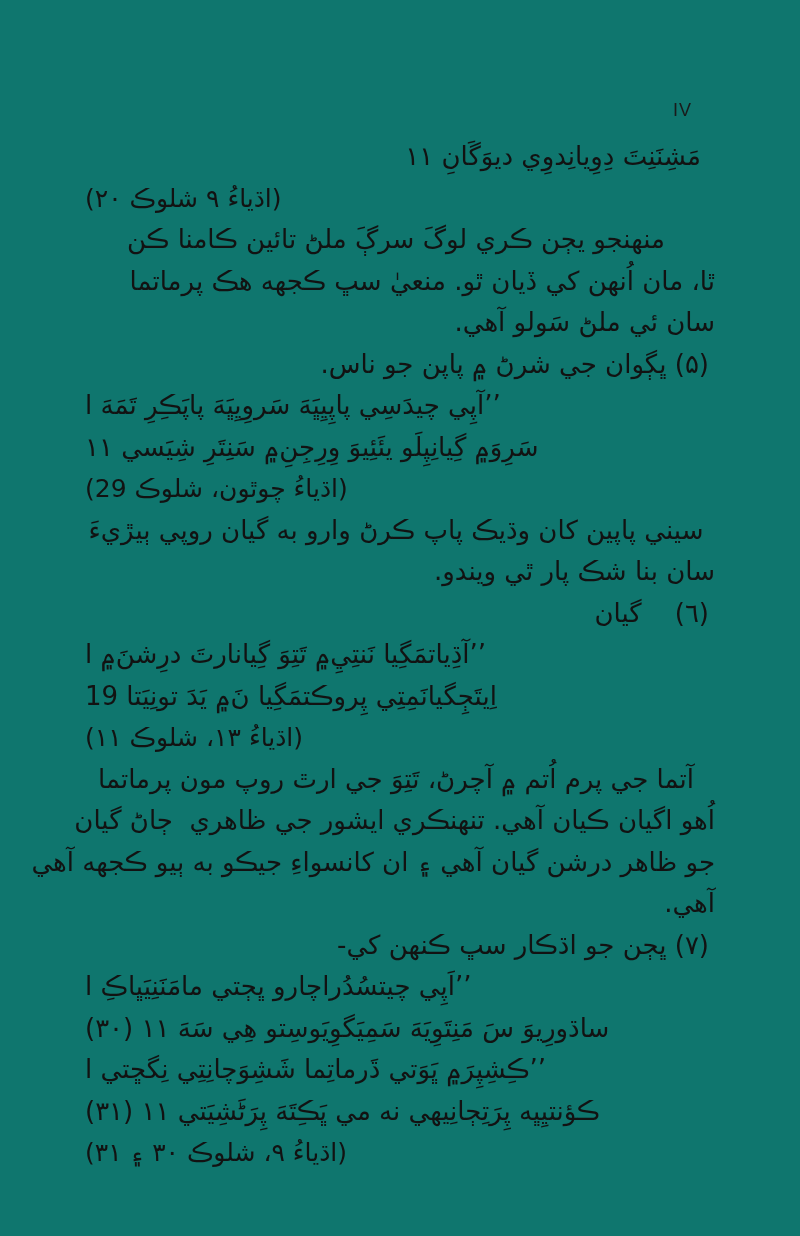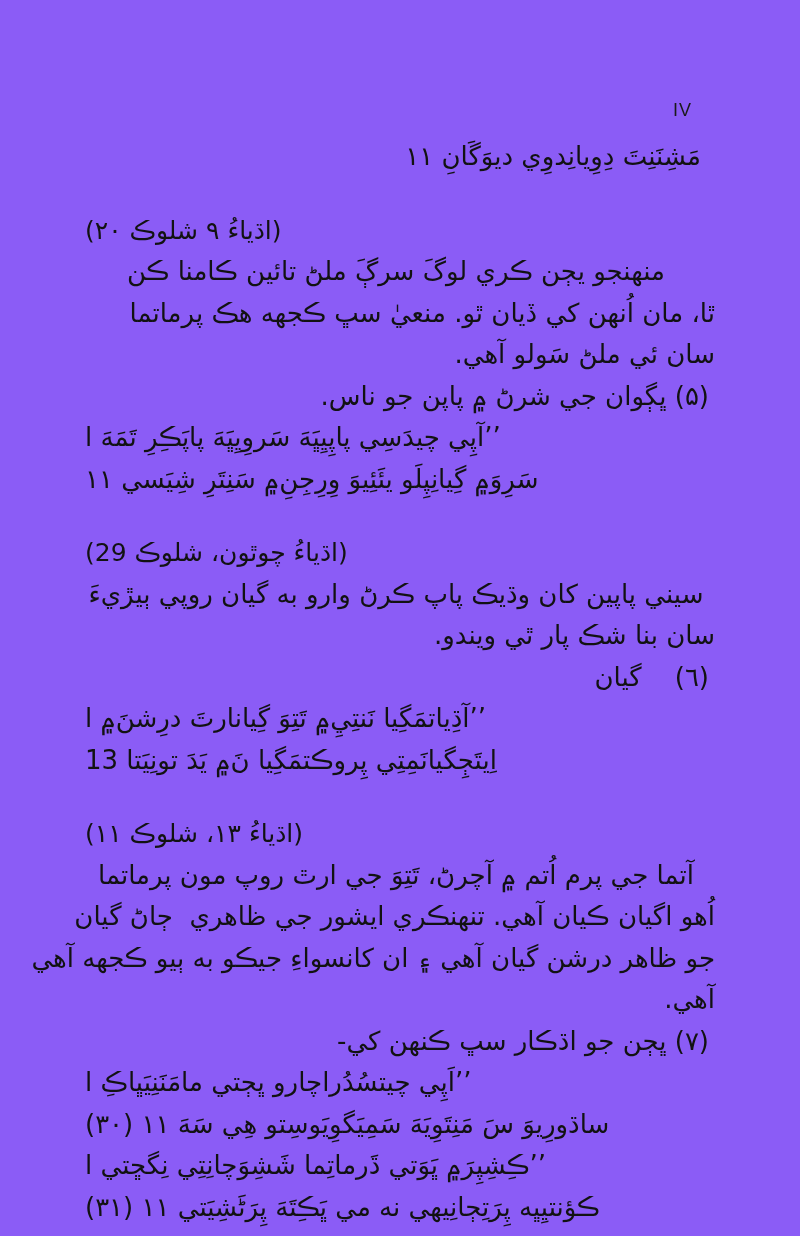--- a/index.html
+++ b/index.html
@@ -1,21 +1,21 @@
 <!DOCTYPE html>
 <html lang="sd" dir="rtl"><head>
 <meta charset="utf-8">
 <style>
   html, body { margin: 0; padding: 0; background: #e8e8e8; }
   .page {
     position: relative;
     width: 800px;
     height: 1236px;
     margin: 0 auto;
-    background: #8b5cf6;
+    background: #0f766e;
     font-family: "DejaVu Sans", sans-serif;
     color: #121212;
     overflow: hidden;
   }
   .page-number {
     position: absolute;
     top: 100px;
     right: 108px;
     font-size: 18px;
     letter-spacing: 1px;
@@ -32,21 +32,21 @@
     unicode-bidi: embed;
   }
   .line {
     font-size: 26px;
     line-height: 41.5px;
     white-space: pre;
     color: #121212;
   }
   .verse         { text-align: left; }
   .verse-indent  { text-align: right; padding-right: 14px; }
-  .citation      { text-align: left; font-size: 25px; margin-top: 32px; }
+  .citation      { text-align: left; font-size: 25px; }
   .body          { text-align: right; }
   .body-first    { text-align: center; padding-right: 8px; }
   .heading       { text-align: right; font-weight: 400; padding-right: 6px; }
 </style>
 </head>
 <body>
 
 <div class="page">
   <div class="page-number">IV</div>
   <div class="content">
@@ -56,21 +56,21 @@
       <div class="line body">ٿا، مان اُنهن کي ڏيان ٿو. منعيٰ سڀ ڪجهه هڪ پرماتما</div>
       <div class="line body">سان ئي ملڻ سَولو آهي.</div>
       <div class="line heading">(۵) ڀڳوان جي شرڻ ۾ پاپن جو ناس.</div>
       <div class="line verse">’’آپِي چيدَسِي پاپِيِڀَهَ سَروِيِڀَهَ پاپَڪِرِ تَمَهَ ا</div>
       <div class="line verse">سَرِوَ۾ گِيانِپِلَو يئَئِيوَ وِرِجِنِ۾ سَنِتَرِ شِيَسي ١١</div>
       <div class="line citation">(اڌياءُ چوٿون، شلوڪ 29)</div>
       <div class="line body-first">سيني پاپين کان وڌيڪ پاپ ڪرڻ وارو به گيان روپي ٻيڙيءَ</div>
       <div class="line body">سان بنا شڪ پار ٿي ويندو.</div>
       <div class="line heading">(٦)    گيان</div>
       <div class="line verse">’’آڌِياتمَگِيا نَنتِيِ۾ تَتِوَ گِيانارتَ درِشنَ۾ ا</div>
-      <div class="line verse">اِيتَڄِگيانَمِتِي پِروڪتمَگِيا نَ۾ يَدَ تونِيَتا 13</div>
+      <div class="line verse">اِيتَڄِگيانَمِتِي پِروڪتمَگِيا نَ۾ يَدَ تونِيَتا 19</div>
       <div class="line citation">(اڌياءُ ١٣، شلوڪ ١١)</div>
       <div class="line body-first">آتما جي پرم اُتم ۾ آچرڻ، تَتِوَ جي ارٿ روپ مون پرماتما</div>
       <div class="line body">اُهو اگيان ڪيان آهي. تنهنڪري ايشور جي ظاهري  ڄاڻ گيان</div>
       <div class="line body">جو ظاهر درشن گيان آهي ۽ ان کانسواءِ جيڪو به ٻيو ڪجهه آهي</div>
       <div class="line body">آهي.</div>
       <div class="line heading">(٧) ڀڄن جو اڌڪار سڀ ڪنهن کي-</div>
       <div class="line verse">’’اَپِي چيتسُدُراچارو ڀڄتي مامَنَنِيَڀاڪِ ا</div>
       <div class="line verse">ساڌورِيوَ سَ مَنِتَوِيَهَ سَمِيَگوِيَوسِتو هِي سَهَ ١١ (٣٠)</div>
       <div class="line verse">’’ڪِشِپِرَ۾ ڀَوَتي ڌَرماتِما شَشِوَچانِتِي نِگڇتي ا</div>
       <div class="line verse">ڪؤنتيِڀه پِرَتِڄانِيهي نه مي ڀَڪِتَهَ پِرَڻَشِيَتي ١١ (٣١)</div>

